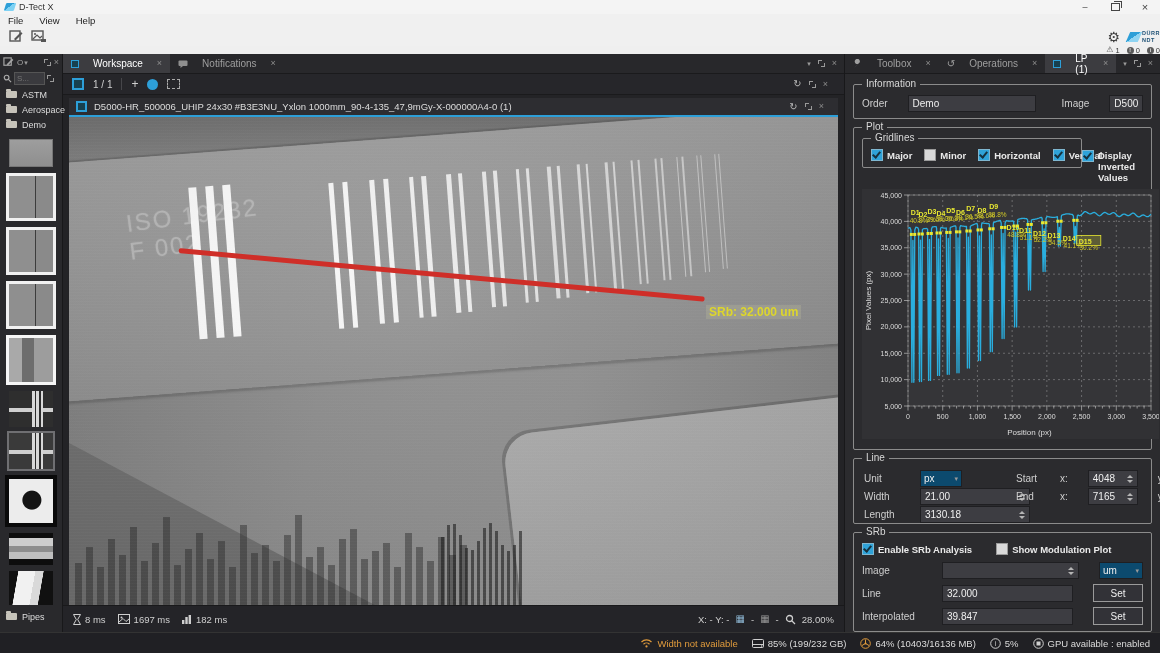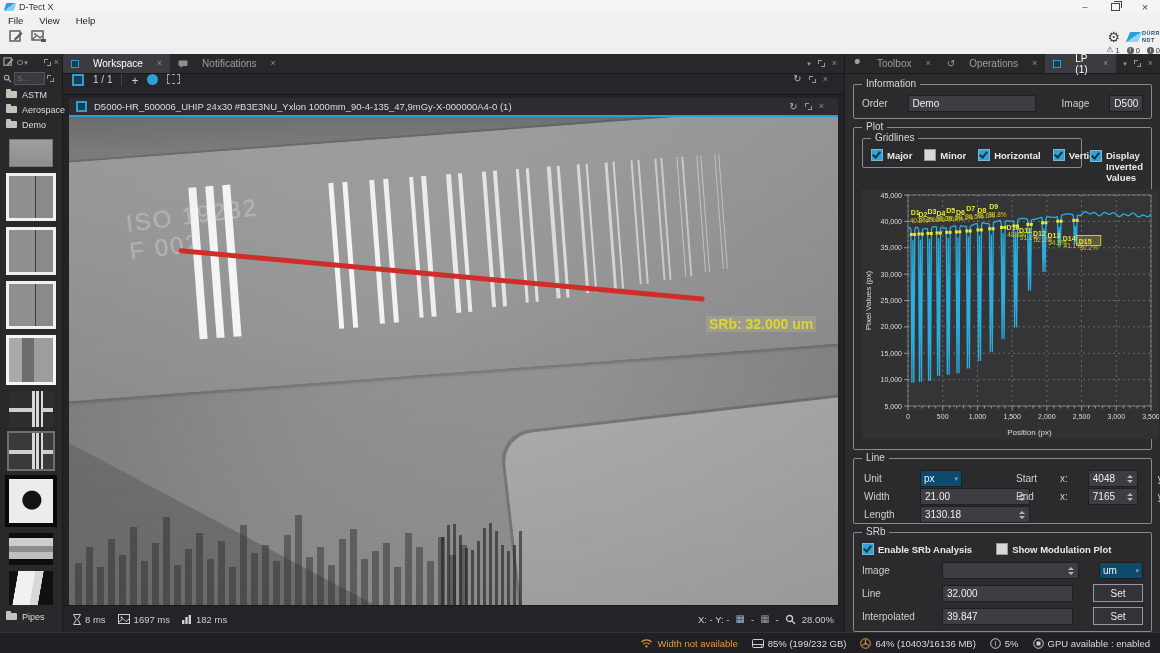--- a/index.html
+++ b/index.html
@@ -63,21 +63,21 @@
   .ic-expand::after{content:"";position:absolute;right:0;bottom:0;width:3px;height:3px;border-right:1px solid #9a9a9a;border-bottom:1px solid #9a9a9a;}
   .bluesq{width:8px;height:8px;border:2px solid #2d9fd8;background:#17404f;flex:none;}
   .refresh{color:#b5b5b5;font-size:10px;line-height:1;}
 
   
   #center{flex:1;display:flex;flex-direction:column;min-width:0;}
   .tabbar{height:19px;background:#28282b;display:flex;align-items:stretch;font-size:10px;color:#9f9f9f;border-bottom:1px solid #1a1a1c;}
   .tab{display:flex;align-items:center;gap:14px;padding:0 8px;}
   .tab.active{background:#3c3c40;color:#fff;}
   .tab-ctls{margin-left:auto;display:flex;align-items:center;gap:7px;padding:0 7px;}
-  #ws-toolbar{height:20px;background:#26262a;display:flex;align-items:flex-start;gap:9px;padding:0 9px;font-size:10px;color:#cfcfcf;border-bottom:1px solid #1a1a1c;}
+  #ws-toolbar{height:20px;background:#26262a;display:flex;align-items:center;gap:9px;padding:0 9px;font-size:10px;color:#cfcfcf;border-bottom:1px solid #1a1a1c;}
   .bluedot{width:11px;height:11px;border-radius:50%;background:#2d9fd8;flex:none;}
   .dashrect{width:11px;height:8px;border:1px dashed #aaa;flex:none;}
   .vsep{width:1px;height:12px;background:#46464a;}
   #imgwin{flex:1;display:flex;flex-direction:column;margin:3px 6px 0;min-height:0;}
   #imgtitle{height:17px;background:#2d2d31;display:flex;align-items:center;gap:7px;padding:0 7px;font-size:9.5px;color:#ddd;}
   #imgtitle .name{overflow:hidden;white-space:nowrap;text-overflow:clip;}
   .bluebar{height:2px;background:#2d9fd8;flex:none;}
   #imgarea{flex:1;position:relative;overflow:hidden;background:linear-gradient(100deg,#7e7e7e,#8c8c8c 35%,#909090 65%,#848484);}
 
   
@@ -93,21 +93,21 @@
          clip-path:polygon(0 0,100% 100%,0 100%);}
   #rplate{position:absolute;left:446px;top:296px;width:390px;height:250px;transform:rotate(-6.5deg);
           background:linear-gradient(180deg,#aaaaaa,#a2a2a2);border-radius:30px 6px 6px 12px;
           box-shadow:-3px -3px 0 rgba(75,75,75,.4);}
   #combs{position:absolute;inset:0;}
   #scan{position:absolute;inset:0;background:
         repeating-linear-gradient(0deg,rgba(255,255,255,.02) 0 1px,rgba(0,0,0,0) 1px 3px),
         radial-gradient(ellipse at 45% 38%,rgba(255,255,255,.05),rgba(0,0,0,.07));}
   #redline{position:absolute;left:110px;top:131px;width:528px;height:5px;border-radius:2px;
            transform:rotate(5.3deg);transform-origin:left top;}
-  #srb-label{position:absolute;left:637px;top:199px;font-size:14px;font-weight:bold;
+  #srb-label{position:absolute;left:637px;top:188px;font-size:12px;font-weight:bold;
              background:rgba(240,240,170,.14);padding:0 3px;white-space:nowrap;}
   #srb-label .p{font-weight:800;}
 
   #ws-status{height:26px;background:#242428;border-top:1px solid #19191b;display:flex;align-items:center;gap:12px;padding:0 10px;font-size:9.5px;color:#cfcfcf;}
   .stat{display:flex;align-items:center;gap:4px;}
   #ws-status .right{margin-left:auto;display:flex;align-items:center;gap:6px;}
   .gridic{color:#8fb9d6;font-size:10px;line-height:1;}
   .gridic.g2{color:#9a9a9a;}
 
   
@@ -121,21 +121,21 @@
   .spin i{display:block;width:0;height:0;border-left:3px solid transparent;border-right:3px solid transparent;}
   .spin .up{border-bottom:3px solid #b5b5b5;}
   .spin .dn{border-top:3px solid #b5b5b5;}
   .dd{background:#0c4a6e;border:1px solid #1f1f22;height:15px;display:flex;align-items:center;font-size:10px;color:#efefef;padding:0 3px;gap:4px;}
   .dd .chev{margin-left:auto;}
   .btn{background:#323237;border:1px solid #9a9a9a;color:#efefef;font-size:10px;height:16px;display:flex;align-items:center;justify-content:center;}
   .cb{width:10px;height:10px;border:1px solid #9a9a9a;background:#d9d9d9;display:inline-block;position:relative;flex:none;}
   .cb.on{background:#2fa3d9;border-color:#7fb6cf;}
   .cb.on::after{content:"";position:absolute;left:2px;top:0;width:3px;height:6px;border:solid #16323f;border-width:0 2px 2px 0;transform:rotate(40deg);}
   .cblab{font-size:9.5px;font-weight:bold;color:#e9e9e9;margin-left:4px;}
-  #gridbox{display:flex;align-items:flex-start;gap:8px;margin-bottom:4px;}
+  #gridbox{display:flex;align-items:flex-start;margin-bottom:4px;}
   #gridlines-inner{position:relative;border:1px solid #8b8b8b;border-radius:2px;padding:10px 8px 6px;display:flex;gap:12px;width:202px;flex:none;}
   #gridlines-inner>.legend{position:absolute;top:-7px;left:8px;background:#2b2b2e;padding:0 4px;font-size:10px;color:#d8d8d8;}
   #inverted-wrap{display:flex;align-items:flex-start;margin-top:12px;}
   #chart-wrap{margin-top:6px;}
 
   
   #statusbar{position:absolute;left:0;top:632px;width:100%;height:21px;background:#202024;border-top:1px solid #333;
              display:flex;align-items:center;justify-content:flex-end;gap:14px;padding-right:10px;font-size:9.5px;color:#dcdcdc;box-sizing:border-box;}
   .wifi-txt{color:#e09b3c;}
 </style>

